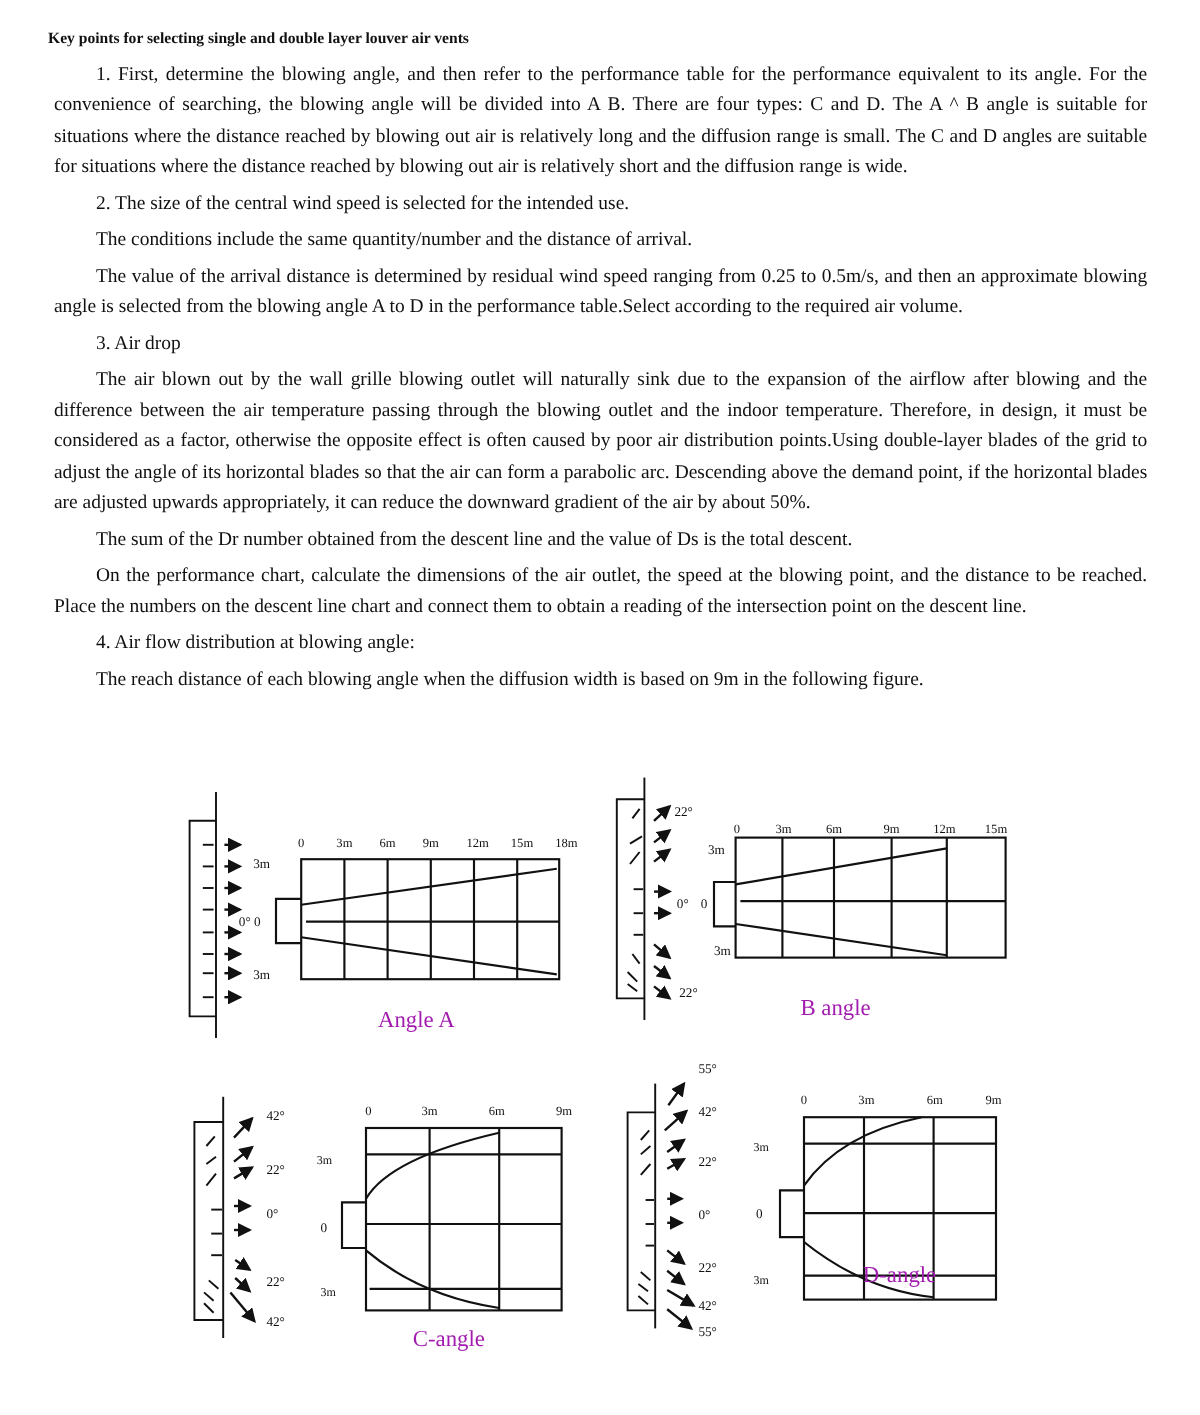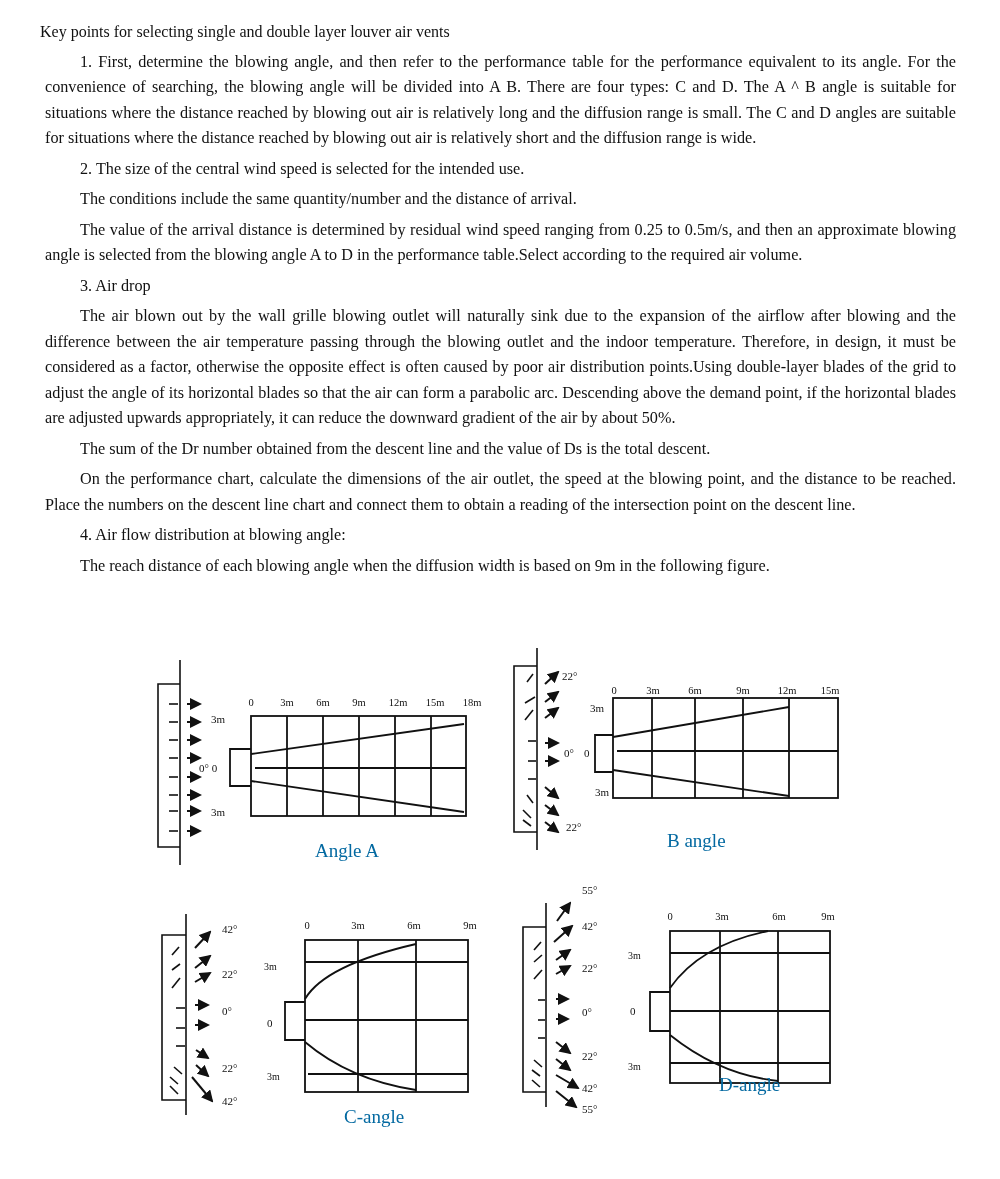--- a/index.html
+++ b/index.html
@@ -1,22 +1,22 @@
 <!DOCTYPE html>
 <html><head>
 <meta charset="utf-8">
 <style>
   html, body { margin: 0; padding: 0; background: #ffffff; }
   body { width: 1000px; height: 1179px; position: relative; overflow: hidden;
          font-family: "Liberation Serif", "DejaVu Serif", serif; color: #111; }
   .doc { position: absolute; left: 40px; top: 19px; width: 921px; font-size: 16.2px; line-height: 25.5px; }
-  .title { font-weight: normal; font-size: 16px; }
+  .title { font-weight: bold; font-size: 13px; }
   .p { text-align: justify; text-indent: 35px; margin: 5px; }
   .figure { position: absolute; }
-  .fig-caption { position: absolute; font-family: "Liberation Serif", serif; font-size: 19px; color: #0369a1; white-space: nowrap; }
+  .fig-caption { position: absolute; font-family: "Liberation Serif", serif; font-size: 19px; color: #a21caf; white-space: nowrap; }
   svg text { font-family: "Liberation Serif", serif; fill: #111; }
 </style>
 </head>
 <body>
 
 <div class="doc">
   <div class="title">Key points for selecting single and double layer louver air vents</div>
   <p class="p">1. First, determine the blowing angle, and then refer to the performance table for the performance equivalent to its angle. For the convenience of searching, the blowing angle will be divided into A B. There are four types: C and D. The A ^ B angle is suitable for situations where the distance reached by blowing out air is relatively long and the diffusion range is small. The C and D angles are suitable for situations where the distance reached by blowing out air is relatively short and the diffusion range is wide.</p>
   <p class="p">2. The size of the central wind speed is selected for the intended use.</p>
   <p class="p">The conditions include the same quantity/number and the distance of arrival.</p>
@@ -254,13 +254,13 @@
     <line x1="210" y1="56" x2="210" y2="208"></line>
       <line x1="268" y1="56" x2="268" y2="208"></line>
     <line x1="160" y1="78" x2="320" y2="78"></line>
       <line x1="160" y1="136" x2="320" y2="136"></line>
     <line x1="160" y1="188" x2="320" y2="188"></line>
     <polyline points="160,117 140,117 140,156 160,156"></polyline>
     <path d="M160,113 Q190,70 258,56"></path>
     <path d="M160,160 Q210,200 268,206"></path>
   </g>
 </svg>
-<div class="fig-caption" style="left:719px;top:1074px">D-angle</div>
+<div class="fig-caption" style="left:719px;top:1052px">D-angle</div>
 
 </body></html>

